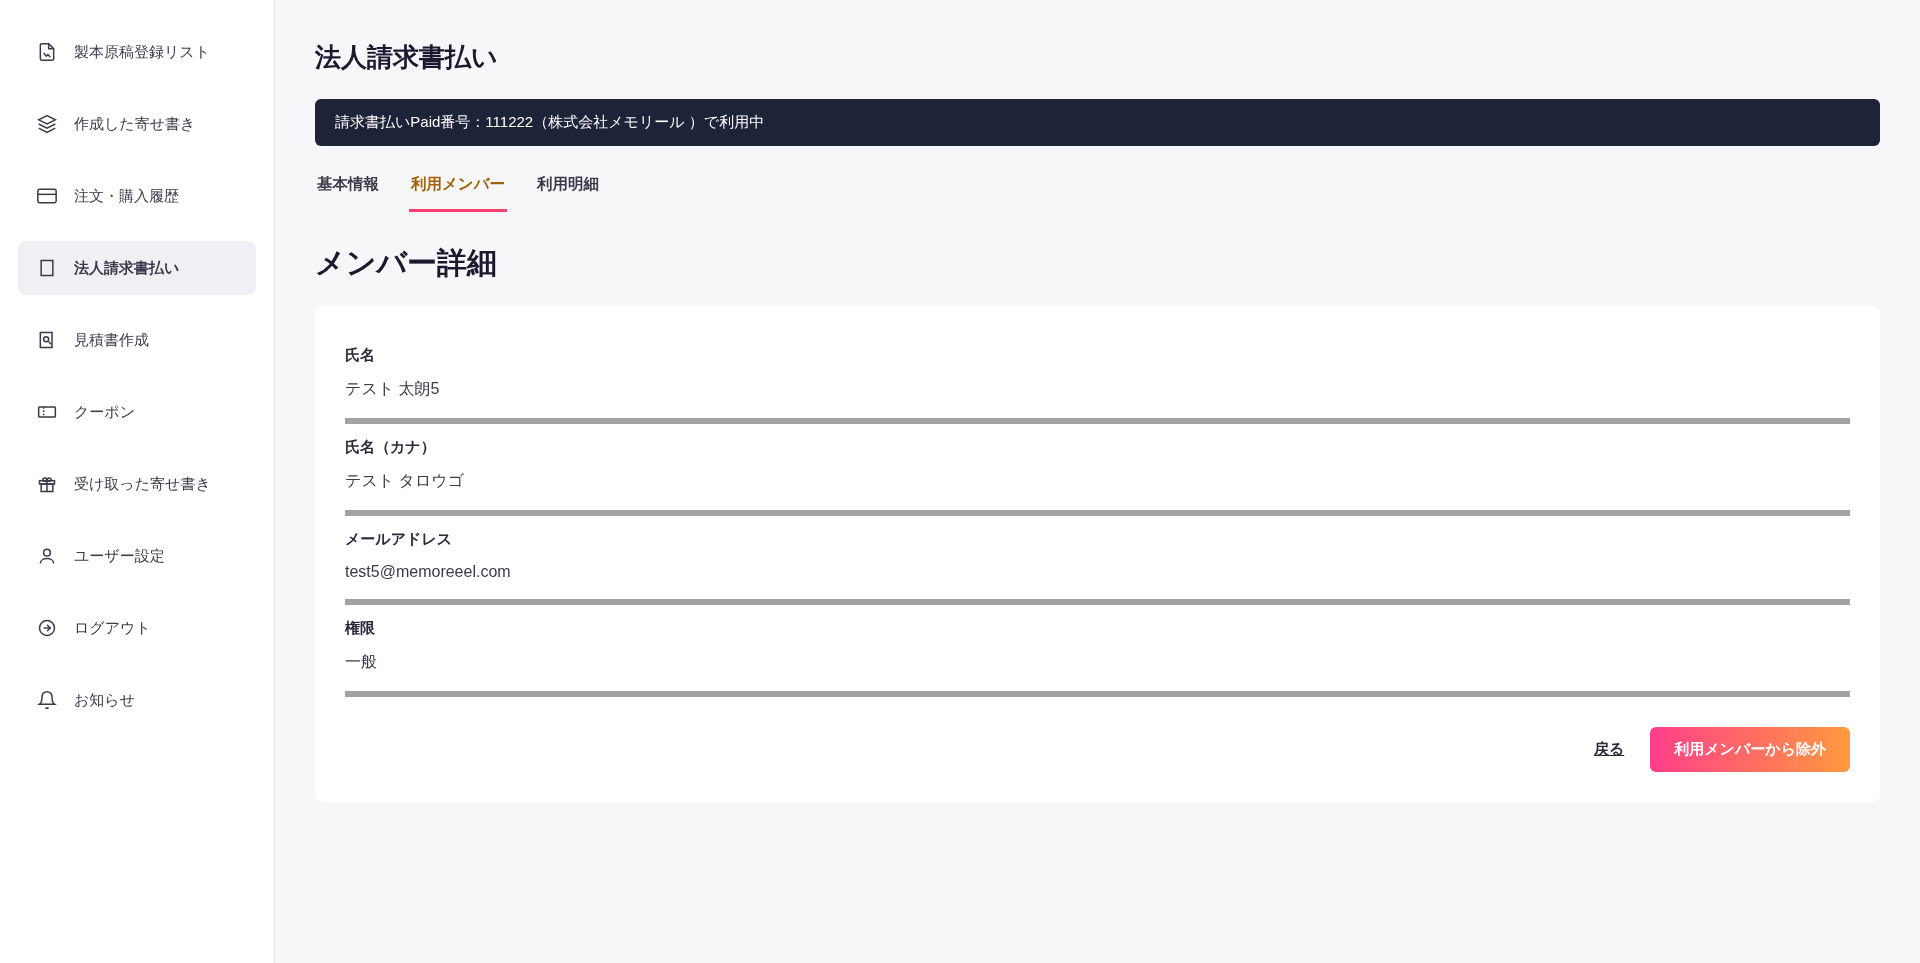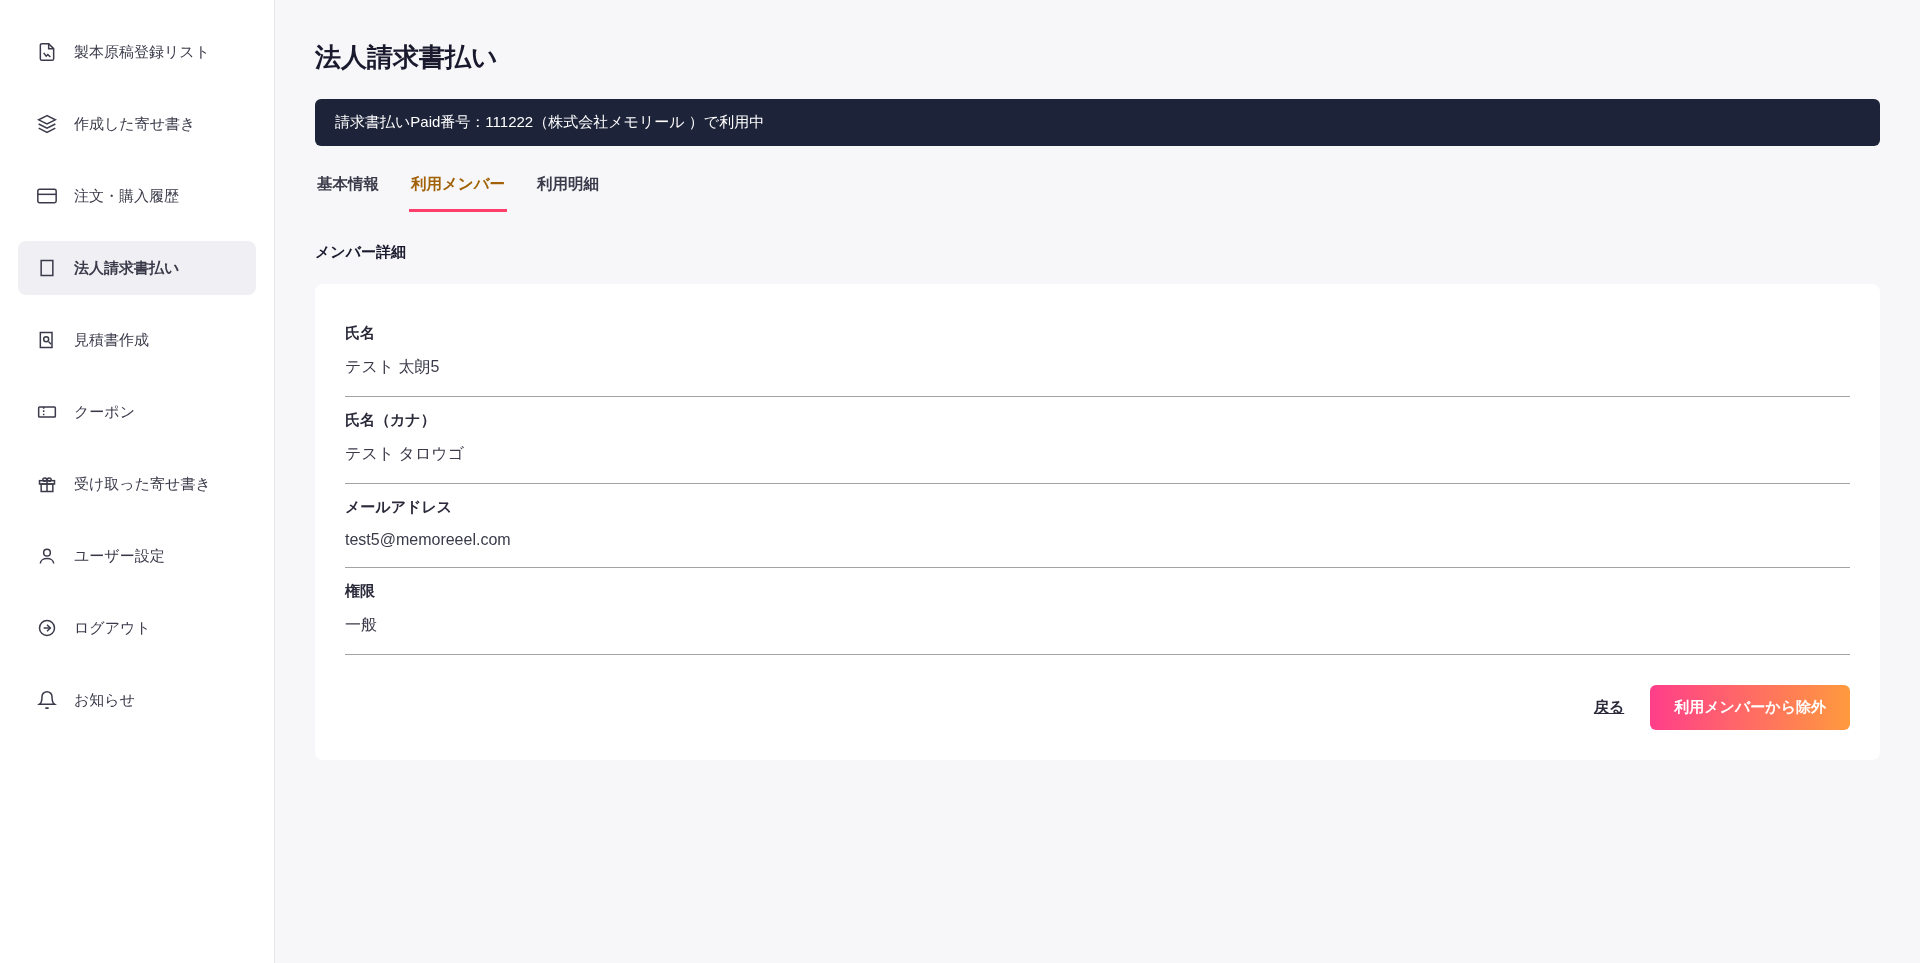--- a/index.html
+++ b/index.html
@@ -82,33 +82,33 @@
       font-weight: 700;
       color: #3a3a4a;
       cursor: pointer;
       border-bottom: 3px solid transparent;
     }
     .tab.active {
       color: #a16207;
       border-bottom-color: #ff3e6c;
     }
     .section-title {
-      font-size: 15px;
+      font-size: 30px;
       font-weight: 700;
       color: #1a1a2e;
       margin-bottom: 22px;
     }
     .card {
       background: #ffffff;
       border-radius: 8px;
       padding: 26px 30px 30px 30px;
     }
     .field-group {
       padding: 14px 0 18px 0;
-      border-bottom: 1px solid #a3a3a3;
+      border-bottom: 6px solid #a3a3a3;
     }
     .field-group:last-of-type {
       border-bottom: none;
     }
     .field-label {
       font-size: 15px;
       font-weight: 700;
       color: #2a2a3a;
       margin-bottom: 14px;
     }

